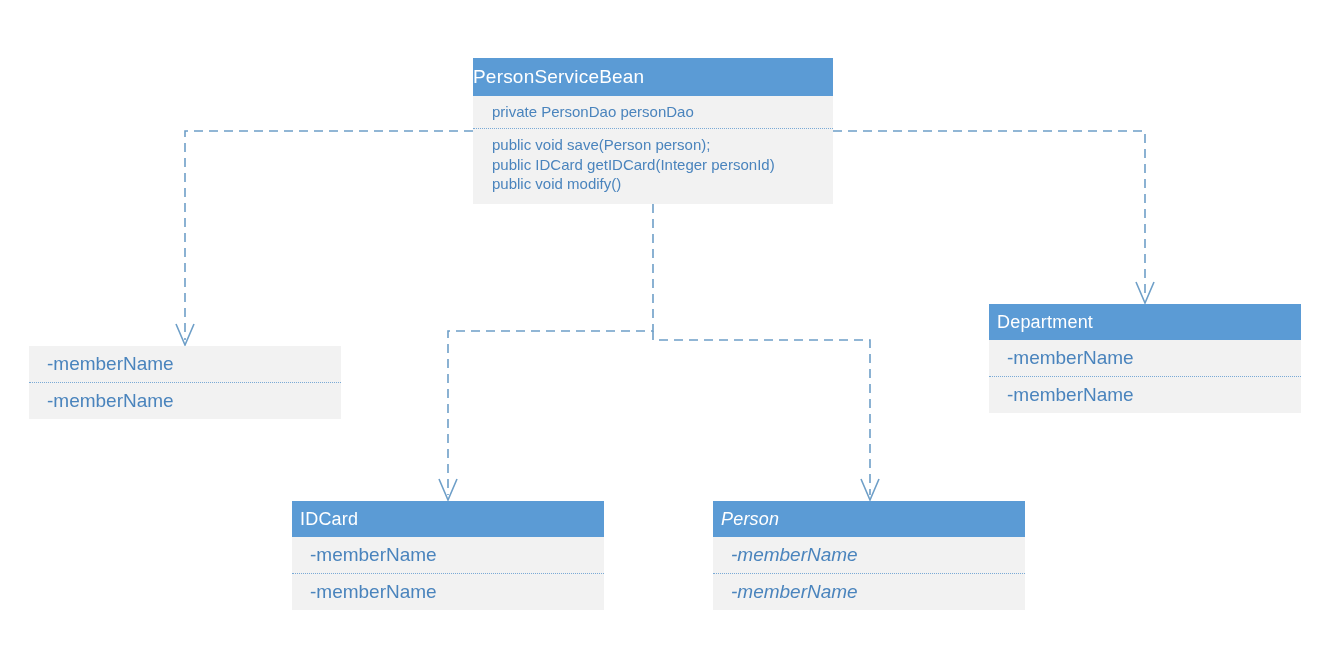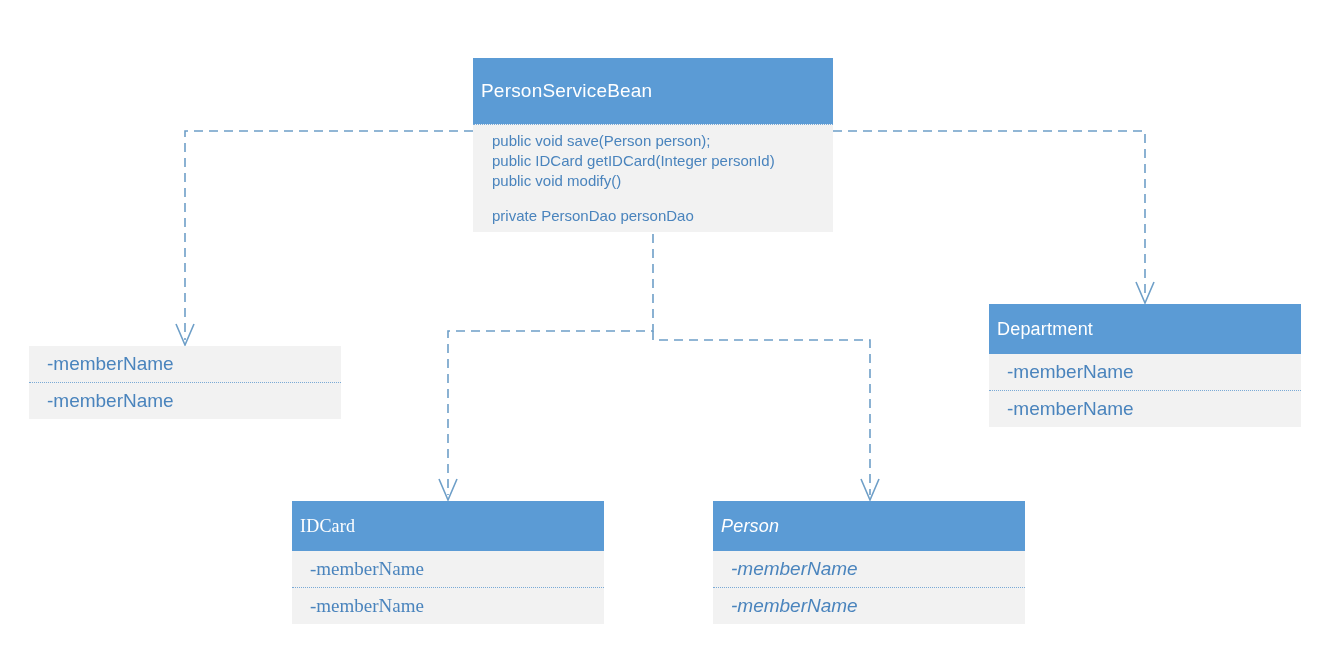--- a/index.html
+++ b/index.html
@@ -54,34 +54,34 @@
     border-top: 1px dotted #7aaad6;
   }
   .uml-row {
     white-space: nowrap;
     overflow: hidden;
     line-height: 1.32;
   }
 
   
   #cls-personservicebean { left: 473px; top: 58px; width: 360px; }
-  #cls-personservicebean .uml-header { height: 66px; padding-left: 8px; font-size: 19px; }
+  #cls-personservicebean .uml-header { height: 38px; font-size: 19px; }
   #cls-personservicebean .uml-compartment { padding-left: 19px; }
   #cls-personservicebean .uml-row { font-size: 15px; }
   #cls-personservicebean .c-attrs { padding-top: 6px; padding-bottom: 6px; }
   #cls-personservicebean .c-ops { padding-top: 6px; padding-bottom: 10px; }
 
   
-  .uml-small .uml-header { height: 50px; padding-left: 8px; font-size: 18px; }
+  .uml-small .uml-header { height: 36px; padding-left: 8px; font-size: 18px; }
   .uml-small .uml-compartment { padding-left: 18px; padding-top: 5px; padding-bottom: 6px; }
   .uml-small .uml-row { font-size: 19px; }
 
   #cls-persondao  { left: 29px;  top: 346px; width: 312px; }
   #cls-department { left: 989px; top: 304px; width: 312px; }
-  #cls-idcard     { left: 292px; top: 501px; width: 312px; font-family: Liberation Serif, serif; }
+  #cls-idcard     { left: 292px; top: 501px; width: 312px; }
   #cls-person     { left: 713px; top: 501px; width: 312px; font-style: italic; }
 </style>
 </head>
 <body>
 
 <div id="canvas">
 
   <svg id="connector-layer" viewBox="0 0 1327 654" width="1327" height="654">
     <g fill="none" stroke="#6e9fc8" stroke-width="1.6" stroke-dasharray="9,6">
 
@@ -98,27 +98,27 @@
       <polyline points="176,324 185,345 194,324"></polyline>
       <polyline points="1136,282 1145,303 1154,282"></polyline>
       <polyline points="439,479 448,500 457,479"></polyline>
       <polyline points="861,479 870,500 879,479"></polyline>
     </g>
   </svg>
 
   <div class="uml-class" id="cls-personservicebean">
     <div class="uml-header">PersonServiceBean</div>
     <div class="uml-body">
+      <div class="uml-compartment c-attrs">
+        <div class="uml-row">private PersonDao personDao</div>
+      </div>
       <div class="uml-compartment c-ops sep">
         <div class="uml-row">public void save(Person person);</div>
         <div class="uml-row">public IDCard getIDCard(Integer personId)</div>
         <div class="uml-row">public void modify()</div>
-      </div>
-      <div class="uml-compartment c-attrs">
-        <div class="uml-row">private PersonDao personDao</div>
       </div>
     </div>
   </div>
 
   <div class="uml-class uml-small" id="cls-persondao">
     <div class="uml-body">
       <div class="uml-compartment">
         <div class="uml-row">-memberName</div>
       </div>
       <div class="uml-compartment sep">

